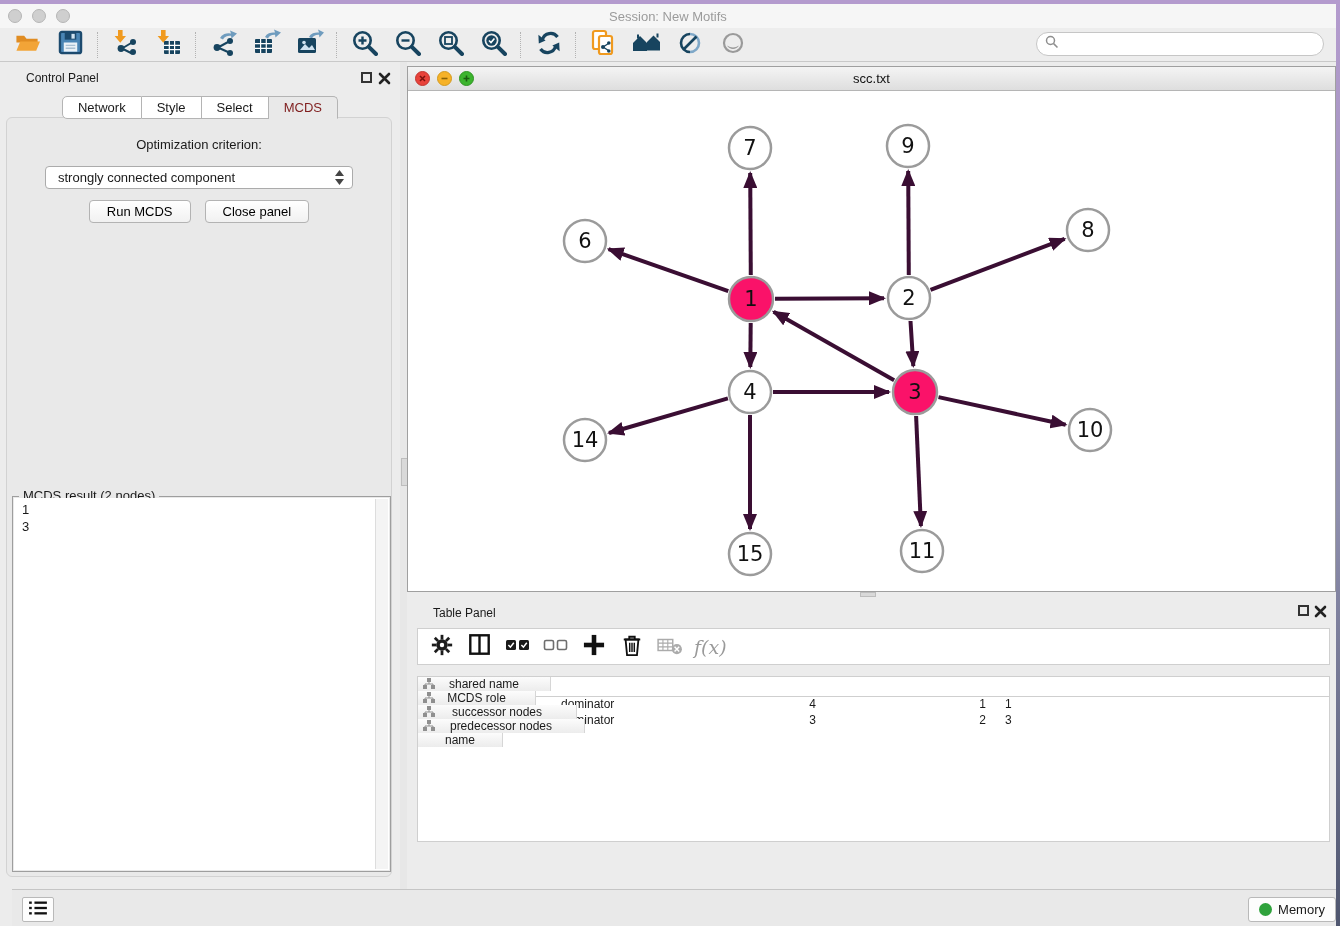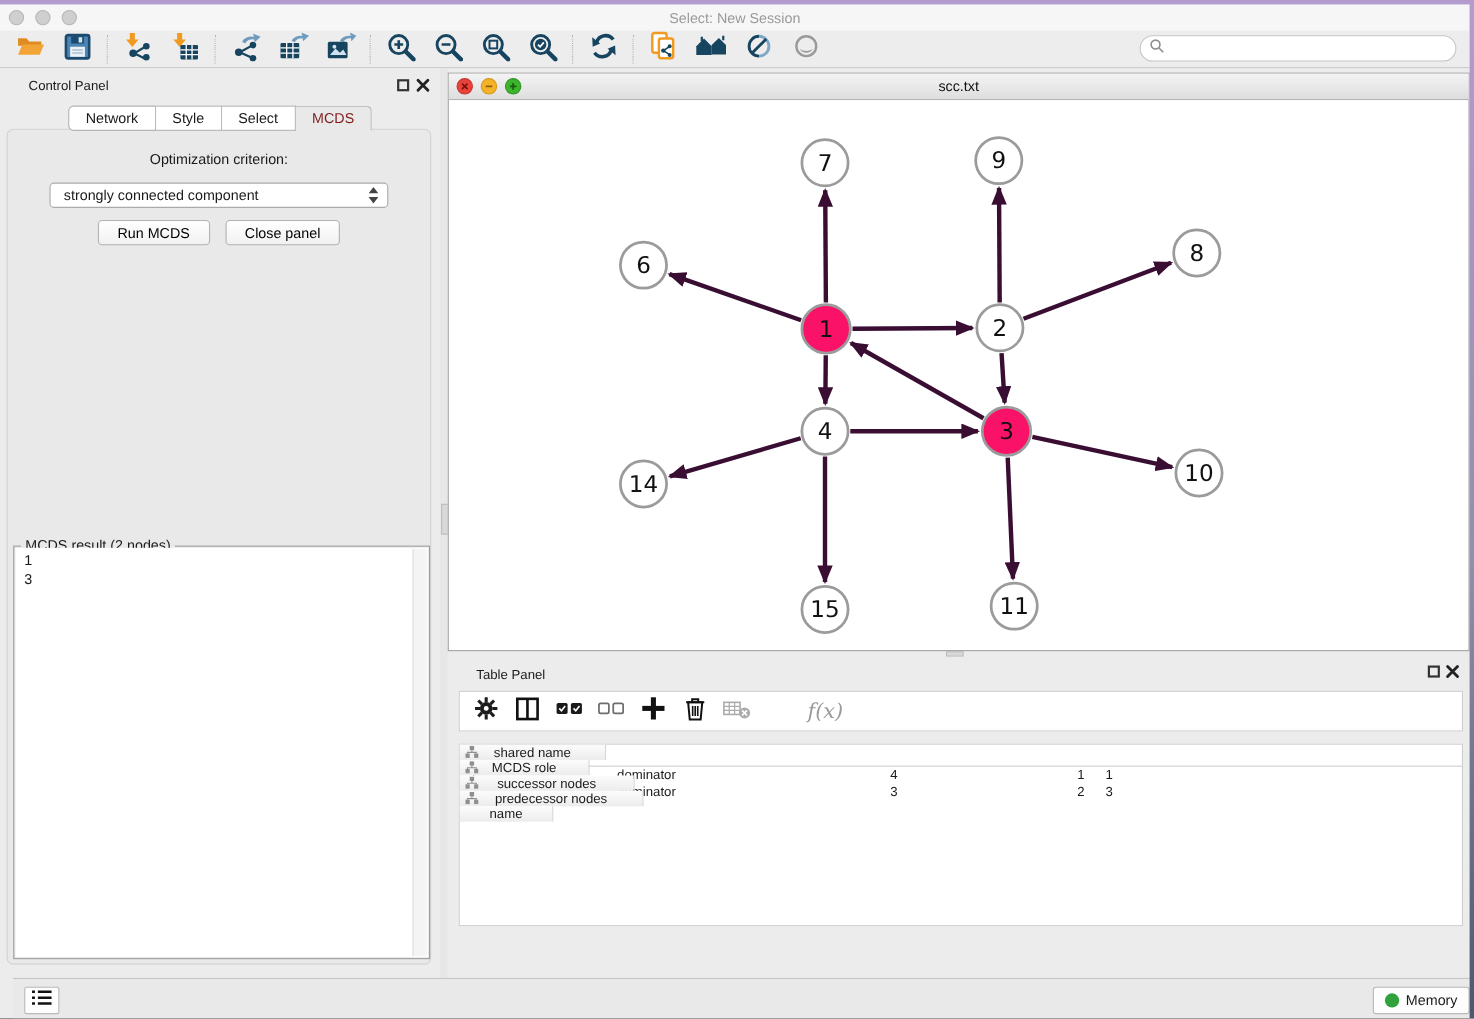--- a/index.html
+++ b/index.html
@@ -55,21 +55,21 @@
        border-bottom:1px solid #b5b5b5;display:flex;align-items:center;padding-left:7px;}
   .tl{width:13px;height:13px;border-radius:50%;margin-right:7px;display:flex;align-items:center;justify-content:center;}
   .net-title{position:absolute;left:0;right:0;text-align:center;font-size:13px;color:#111;}
   .net-canvas{position:relative;width:927px;height:501px;}
   .h-splitter-handle{position:absolute;left:860px;top:592px;width:16px;height:5px;background:#d9d9d9;border:1px solid #bdbdbd;box-sizing:border-box;}
   
   .table-panel{position:absolute;left:407px;top:597px;width:929px;height:293px;background:#ececec;}
   .tp-toolbar{position:absolute;left:10px;top:31px;width:913px;height:37px;background:#fff;
        border:1px solid #cfcfcf;box-sizing:border-box;display:flex;align-items:center;gap:11px;padding-left:10px;}
   .tp-btn{width:27px;height:27px;display:flex;align-items:center;justify-content:center;}
-  .fx{font-family:"DejaVu Serif",serif;font-style:italic;font-size:19px;color:#9a9a9a;margin-left:40px;}
+  .fx{font-family:"DejaVu Serif",serif;font-style:italic;font-size:19px;color:#9a9a9a;}
   .grid-table{position:absolute;left:10px;top:79px;width:913px;height:166px;background:#fff;
        border:1px solid #cfcfcf;box-sizing:border-box;}
   .gt-header{display:flex;height:19px;border-bottom:1px solid #cfcfcf;font-size:12px;flex-direction:column;}
   .gt-hcell{position:relative;display:flex;align-items:center;justify-content:center;
        background:linear-gradient(#fcfcfc,#ececec);border-right:1px solid #d6d6d6;box-sizing:border-box;}
   .gt-hcell svg{position:absolute;left:5px;}
   .gt-row{display:flex;height:16px;font-size:12px;}
   .gt-cell{box-sizing:border-box;overflow:hidden;white-space:nowrap;}
   .c0{width:133px;padding-left:9px;} .c1{width:118px;padding-left:10px;}
   .c2{width:159px;text-align:right;padding-right:12px;} .c3{width:167px;text-align:right;padding-right:9px;}
@@ -93,21 +93,21 @@
 <div id="app">
   <div class="top-strip"></div>
   <div class="right-strip"></div>
 
   <div class="title-bar">
     <div class="traffic-inactive">
       <span></span>
       <span></span>
       <span></span>
     </div>
-    <div class="win-title">Select: New Session</div>
+    <div class="win-title">Session: New Motifs</div>
   </div>
 
   <div class="main-toolbar">
     <div class="tb-btn">
       <span>
         <svg width="27" height="26" viewBox="0 0 27 27">
             <path d="M2 6 h8 l2.5 3 H24 v4 H2z" fill="#e08c22"></path>
             <path d="M2 21.5 L6 12 H26.5 L22.5 21.5z" fill="#f2a437"></path>
           </svg>
       </span>

